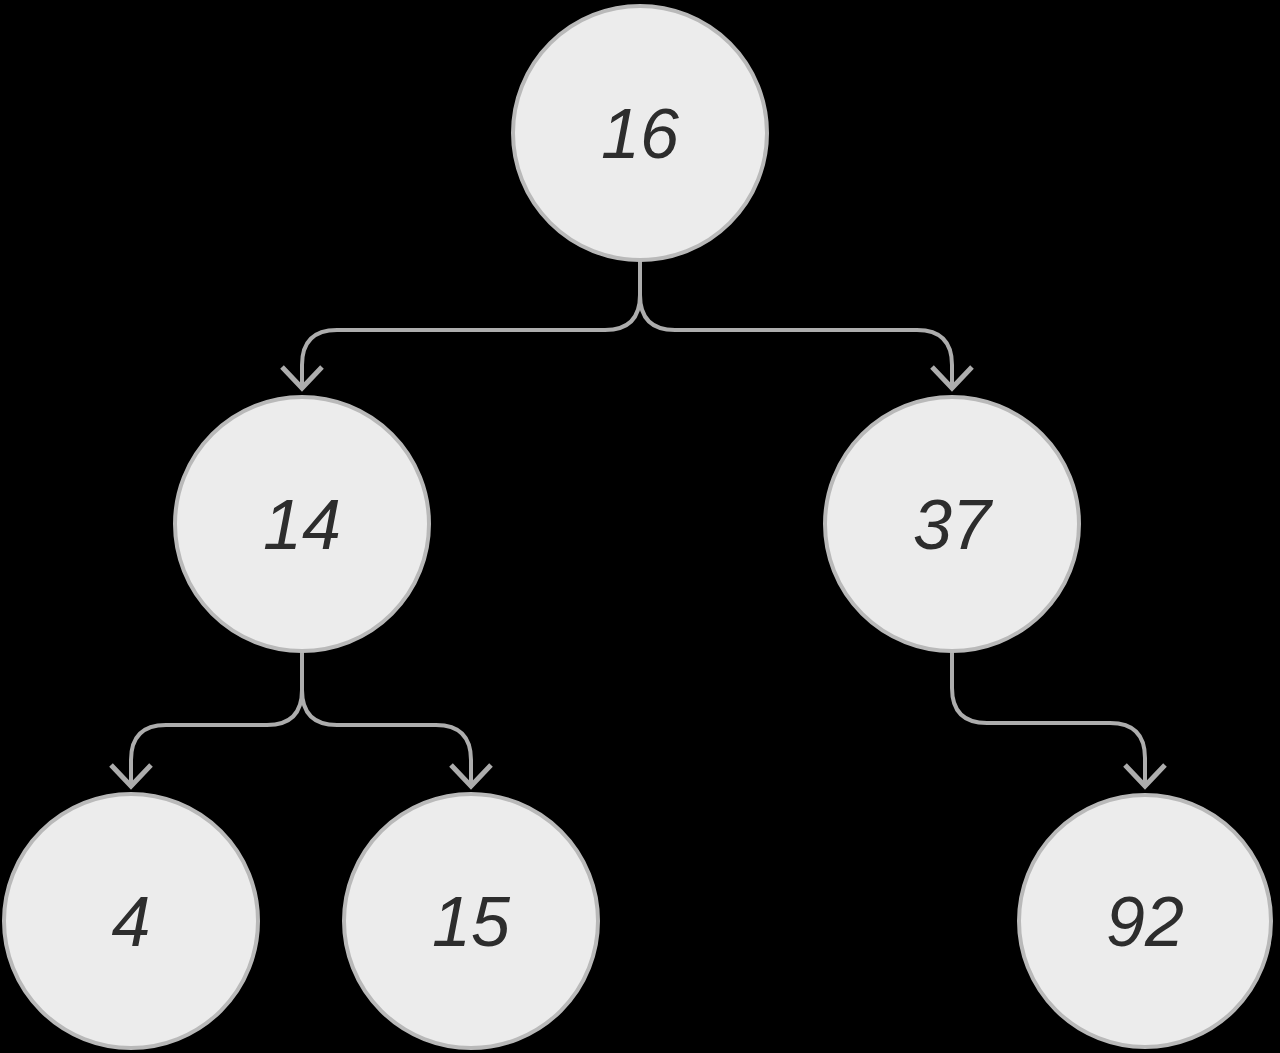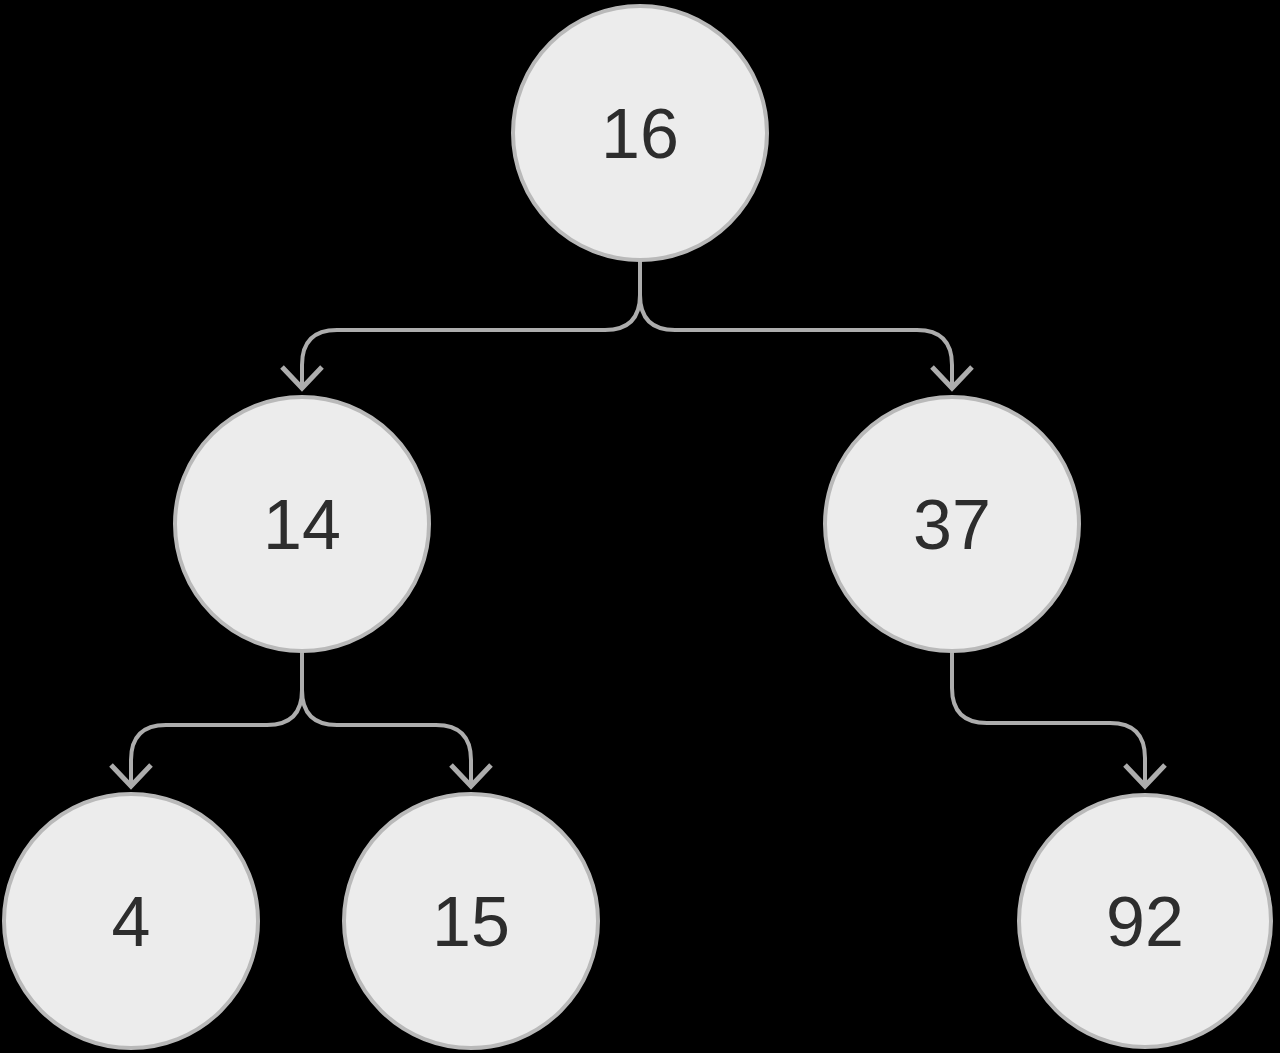--- a/index.html
+++ b/index.html
@@ -8,20 +8,21 @@
     padding: 0;
     background: #000000;
   }
   .stage {
     position: relative;
     width: 1280px;
     height: 1053px;
     background: #000000;
     overflow: hidden;
     font-family: "Liberation Sans", sans-serif;
+    font-style: italic;
   }
   svg { display: block; }
   .edge {
     fill: none;
     stroke: #adadad;
     stroke-width: 4;
   }
   .arrowhead {
     fill: none;
     stroke: #adadad;

